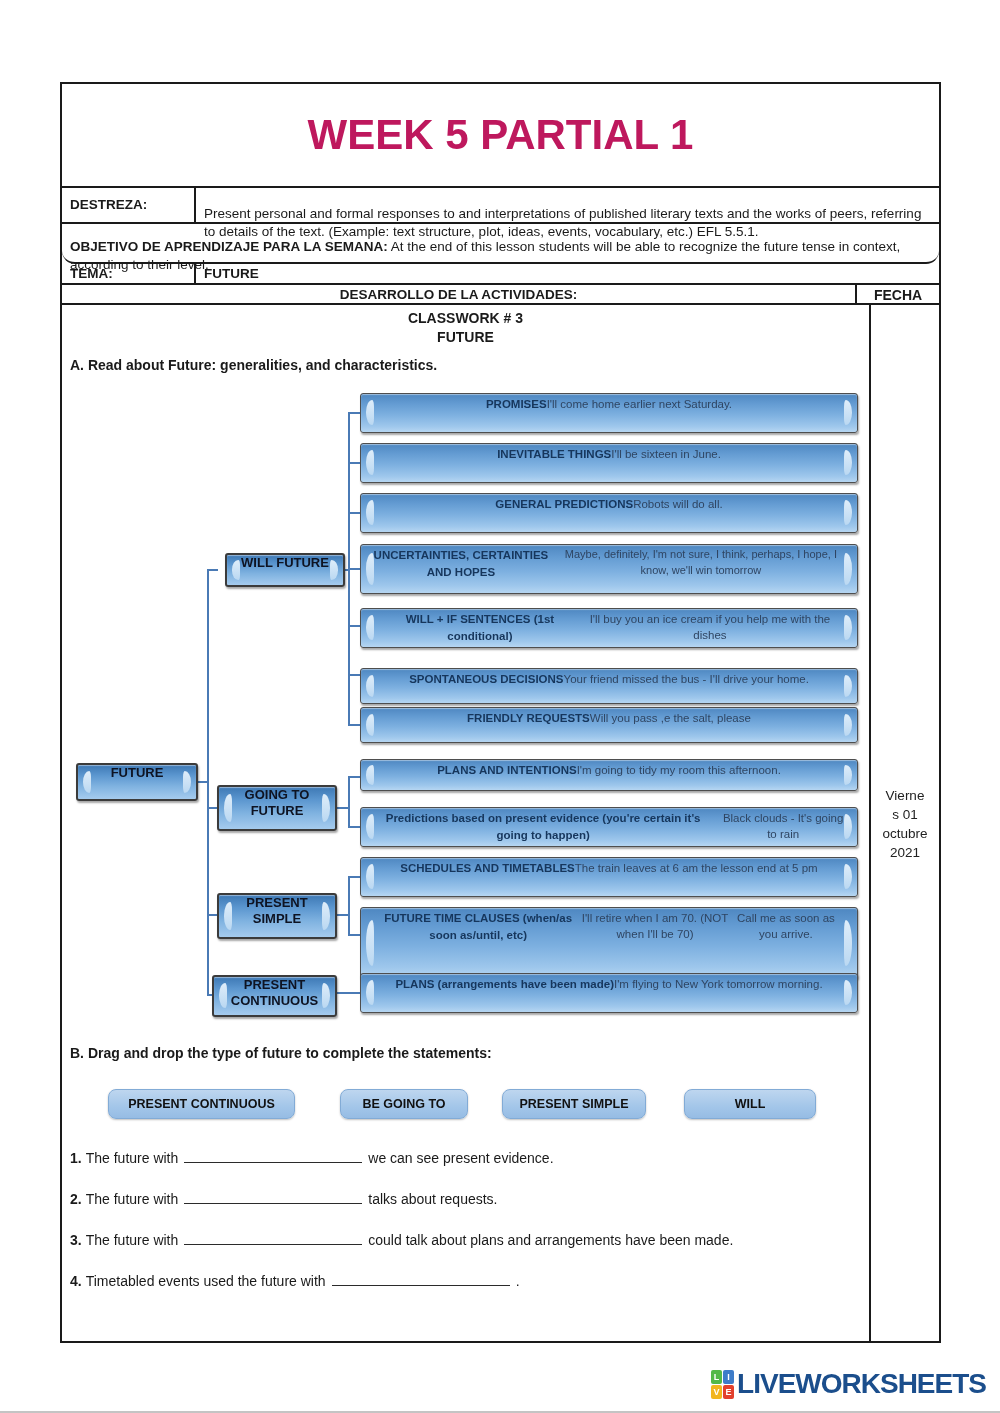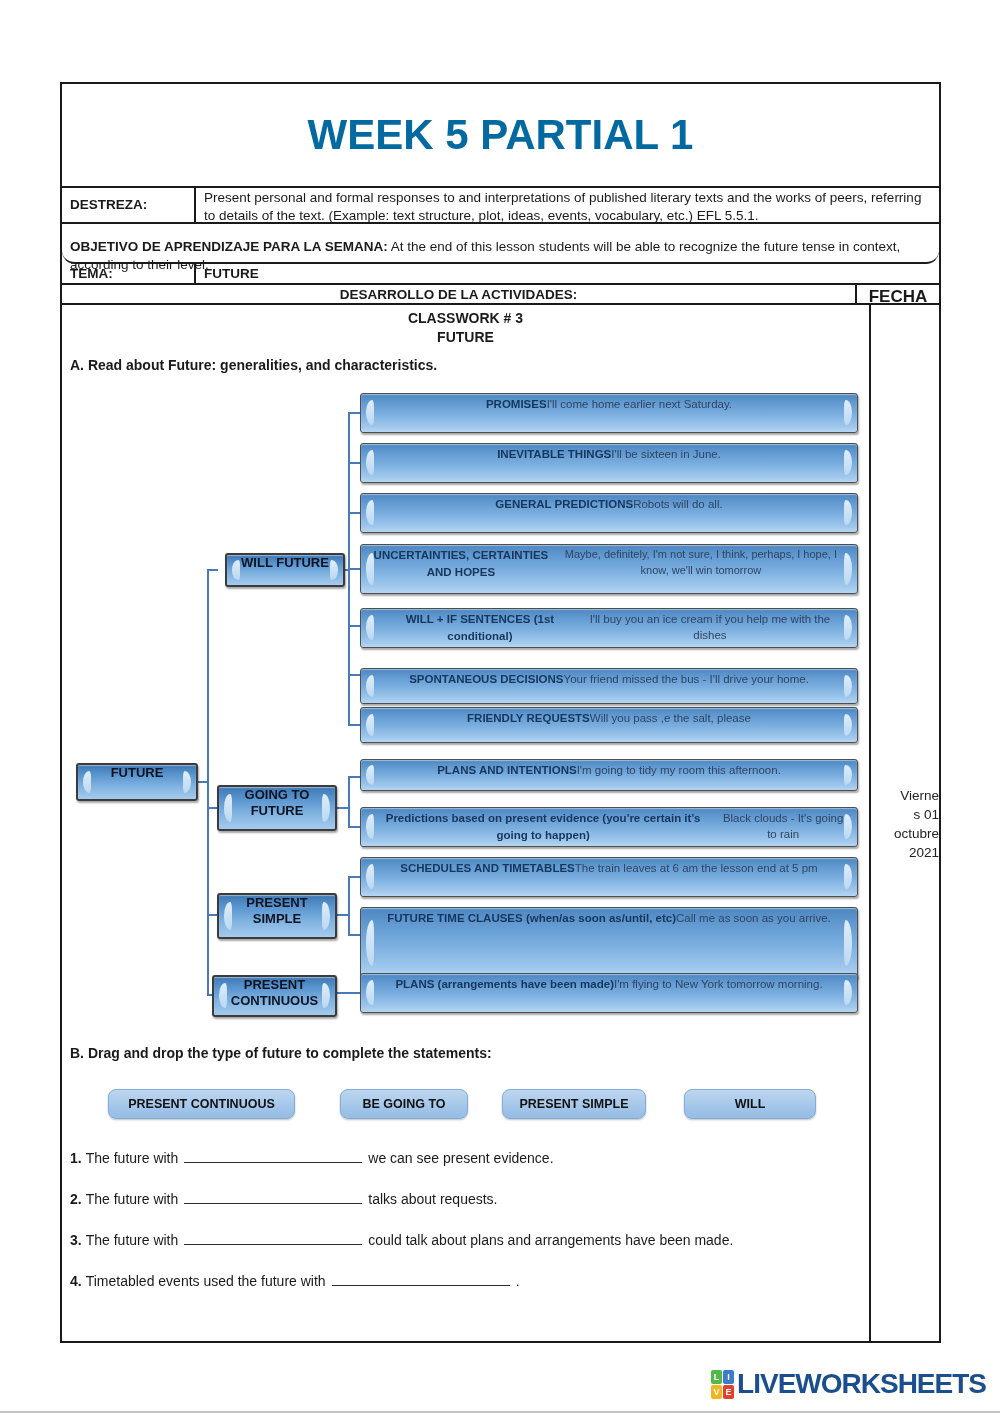--- a/index.html
+++ b/index.html
@@ -2,37 +2,37 @@
 <html><head>
 <meta charset="utf-8">
 <style>
   * { margin:0; padding:0; box-sizing:border-box; }
   html,body { width:1000px; height:1413px; background:#ffffff; font-family:"Liberation Sans", sans-serif; color:#1a1a1a; }
   #canvas { position:relative; width:1000px; height:1413px; overflow:hidden; background:#fff; }
 
   
   .sheet { position:absolute; left:60px; top:82px; width:881px; height:1261px; border:2px solid #1a1a1a; background:#fff; display:flex; flex-direction:column; }
   .title-block { height:104px; border-bottom:2px solid #1a1a1a; display:flex; align-items:center; justify-content:center; }
-  .title-block h1 { font-size:42px; font-weight:bold; letter-spacing:0px; color:#0369a1; }
+  .title-block h1 { font-size:42px; font-weight:bold; letter-spacing:0px; color:#be185d; }
 
   .row { border-bottom:2px solid #1a1a1a; display:flex; font-size:13.5px; line-height:1.32; }
   .cell-label { width:134px; border-right:2px solid #1a1a1a; font-weight:bold; padding:4px 8px; display:flex; align-items:center; }
-  .cell-content { flex:1; padding:1px 8px; }
+  .cell-content { flex:1; padding:17px 8px; }
   .row-destreza { height:36px; }
   .row-objetivo { height:40px; display:block; padding:14px 8px;border-radius:13px; }
   .row-tema { height:21px; }
   .row-tema .cell-label { padding:1px 8px; }
   .row-tema .cell-content { font-weight:bold; padding:1px 8px; }
   .row-desarrollo { height:20px; }
   .row-desarrollo .main { flex:1; text-align:center; font-weight:bold; padding:1px 4px;border-radius:7px; }
-  .row-desarrollo .fecha { width:84px; border-left:2px solid #1a1a1a; text-align:center; font-weight:bold; font-size:17px; padding:1px 2px; }
+  .row-desarrollo .fecha { width:84px; border-left:2px solid #1a1a1a; text-align:center; font-weight:bold; font-size:14px; padding:1px 2px; }
 
   .body-row { flex:1; display:flex; border-bottom:0; }
   .body-main { flex:1; position:relative; padding:4px 0 0 0; }
-  .body-fecha { width:70px; border-left:2px solid #1a1a1a; font-size:13.5px; text-align:right; }
+  .body-fecha { width:70px; border-left:2px solid #1a1a1a; font-size:13.5px; text-align:center; }
   .fecha-date { margin-top:482px; line-height:1.4; color:#222; }
 
   .center-bold { text-align:center; font-weight:bold; font-size:14px; line-height:1.35; }
   .section-heading { font-weight:bold; font-size:14px; padding:10px 0 0 8px; }
 
   
   .diagram { position:relative; width:100%; height:648px; margin-top:10px; }
   .conn { position:absolute; background:#4a7ab5; }
   .gloss { position:absolute; border:1px solid #4e4e4e; border-radius:3px;
     background:linear-gradient(180deg,#4e87c1 0%, #639bd2 25%, #7db0e0 55%, #9ec7ec 85%, #b6d6f2 100%);
@@ -186,20 +186,21 @@
           <div class="gloss leaf" style="top:424px; height:40px; padding:2px 8px;">
             <div class="ttl">Predictions based on present evidence (you're certain it's going to happen)</div>
             <div class="bdy">Black clouds - It's going to rain</div>
           </div>
           <div class="gloss leaf" style="top:474px; height:40px;">
             <div class="ttl">SCHEDULES AND TIMETABLES</div>
             <div class="bdy">The train leaves at 6 am the lesson end at 5 pm</div>
           </div>
           <div class="gloss leaf" style="top:524px; height:72px;">
             <div class="ttl">FUTURE TIME CLAUSES (when/as soon as/until, etc)</div>
+            <div class="bdy">I'll retire when I am 70. (NOT when I'll be 70)</div>
             <div class="bdy">Call me as soon as you arrive.</div>
           </div>
           <div class="gloss leaf" style="top:590px; height:40px;">
             <div class="ttl">PLANS (arrangements have been made)</div>
             <div class="bdy">I'm flying to New York tomorrow morning.</div>
           </div>
         </div>
 
         <div class="section-heading" style="padding-top:14px;">B. Drag and drop the type of future to complete the statements:</div>
 

